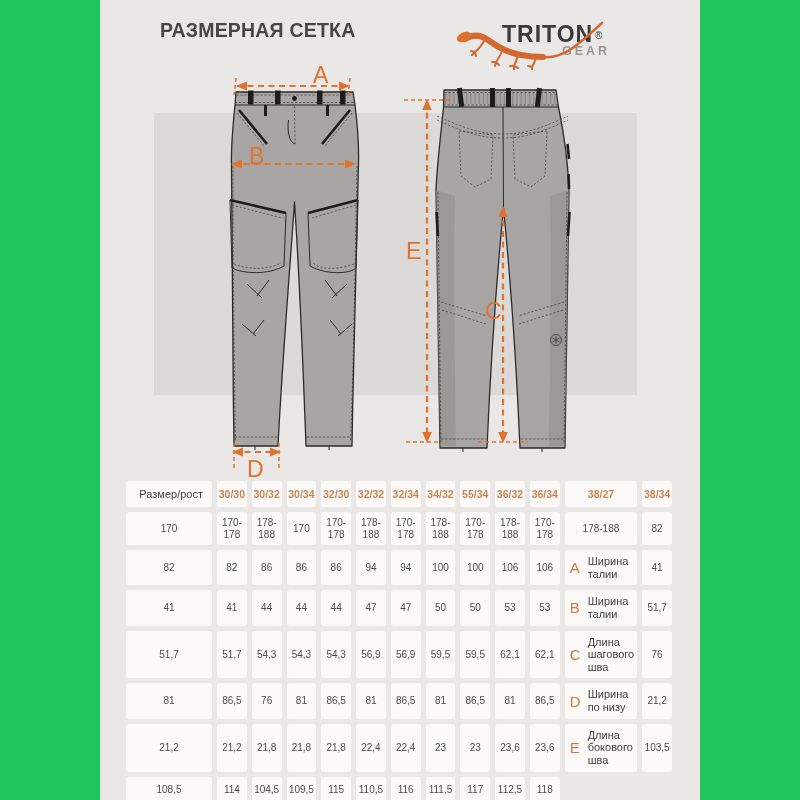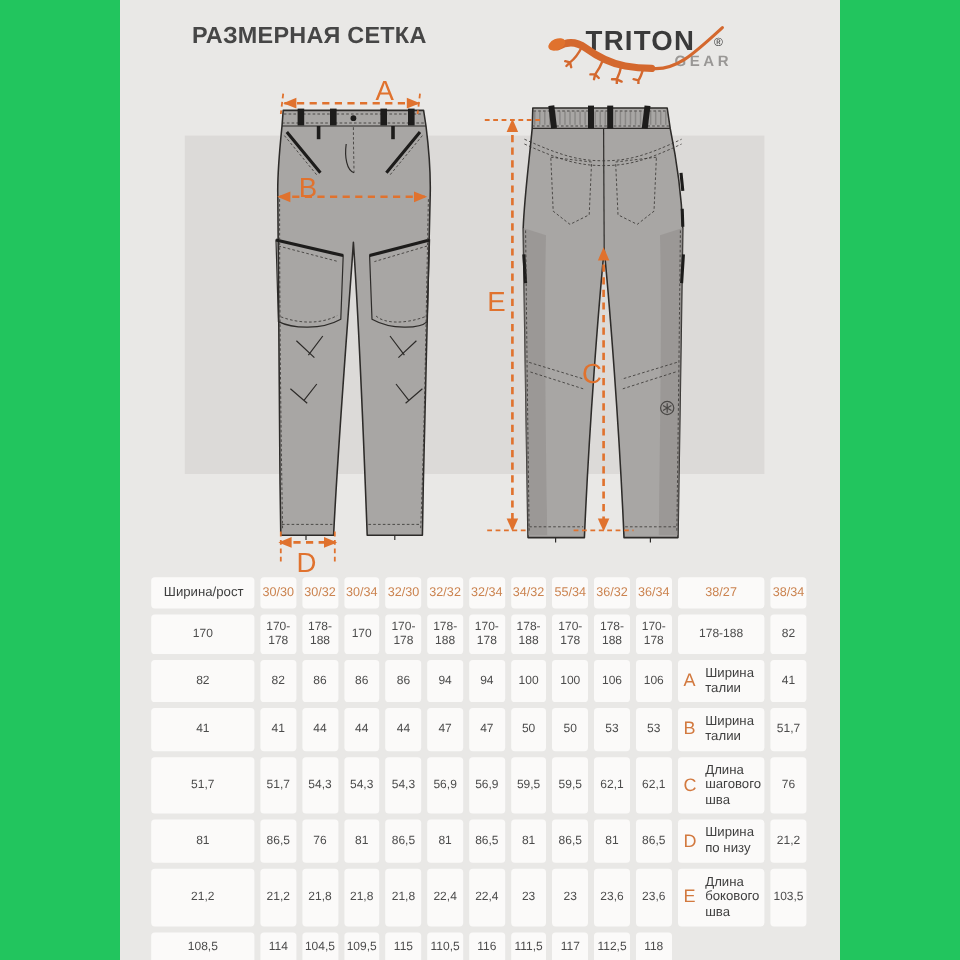--- a/index.html
+++ b/index.html
@@ -2,21 +2,21 @@
 <html><head>
 <meta charset="utf-8">
 <style>
   html,body{margin:0;padding:0;}
   body{background:#ffffff;font-family:"Liberation Sans",sans-serif;}
   .page{position:relative;width:800px;height:800px;background:#22c55e;overflow:hidden;}
   .card{position:absolute;left:100px;top:0;width:600px;height:800px;background:#e9e8e6;}
   .title{position:absolute;left:60px;top:20px;font-size:19.5px;font-weight:700;color:#464646;line-height:1.12;letter-spacing:.2px;}
   
   .logo{position:absolute;left:355px;top:10px;width:185px;height:62px;}
-  .brand{position:absolute;left:33px;top:11px;font-size:23px;font-weight:800;color:#3a3a3a;letter-spacing:1px;}
+  .brand{position:absolute;left:47px;top:11px;font-size:23px;font-weight:800;color:#3a3a3a;letter-spacing:1px;}
   .reg{position:absolute;left:140px;top:20px;font-size:10px;color:#3a3a3a;}
   .gear{position:absolute;left:107px;top:34px;font-size:12.5px;font-weight:700;color:#999795;letter-spacing:3px;}
   .lizard{position:absolute;left:0px;top:8px;width:175px;height:52px;pointer-events:none;}
   
   .panel{position:absolute;left:54px;top:113px;width:483px;height:282px;background:#dcdad8;}
   .pants{position:absolute;width:150px;height:372px;top:84px;}
   .pants.front{left:122px;}
   .pants.back{left:328px;}
   .arrows{position:absolute;left:0;top:0;width:600px;height:800px;pointer-events:none;}
   .dim-label{position:absolute;color:#e0722e;font-size:23px;font-weight:500;}
@@ -29,21 +29,21 @@
   .dk{fill:#1d1c1b;stroke:none;}
   .dim{fill:none;stroke:#e0722e;stroke-width:2.2;stroke-dasharray:6 4.5;}
   .dimtick{fill:none;stroke:#e0722e;stroke-width:1.5;stroke-dasharray:4 3;}
   .head{fill:#e0722e;stroke:none;}
   
   .size-table{position:absolute;left:26px;top:481px;width:546px;display:grid;grid-template-columns:86px repeat(12,1fr);gap:5px;}
   .cell{background:#fbfaf9;border-radius:3px;display:flex;align-items:center;justify-content:center;
         font-size:10px;color:#4c4c4c;padding:5px 1px;min-height:16px;line-height:1.15;text-align:center;}
   .label-cell{justify-content:flex-start;text-align:left;color:#3f3f3f;font-size:11px;padding-left:5px;padding-right:3px;}
   .header-label{justify-content:flex-end;padding-right:9px;}
-  .size-cell{color:#cb834f;font-weight:400;font-size:10.5px;}
+  .size-cell{color:#cb834f;font-weight:700;font-size:10.5px;}
   .letter{color:#d2793f;font-size:15px;margin-right:5px;min-width:13px;font-weight:400;}
   .rlabel.noletter{margin-left:18px;}
   .footnote{position:absolute;left:55px;top:736px;font-size:15px;font-weight:700;color:#3a3a3a;letter-spacing:.3px;}
 </style>
 </head>
 <body>
 
 <div class="page">
   <div class="card">
 
@@ -151,21 +151,21 @@
       <polygon class="head" points="403,443 398.2,432 407.8,432"></polygon>
     </svg>
 
     <span class="dim-label" style="left:213px;top:62px;">A</span>
     <span class="dim-label" style="left:149px;top:143px;">B</span>
     <span class="dim-label" style="left:385px;top:298px;">C</span>
     <span class="dim-label" style="left:147px;top:456px;">D</span>
     <span class="dim-label" style="left:306px;top:238px;">E</span>
 
     <div class="size-table">
-        <div class="cell label-cell header-label">Ширина/рост</div>
+        <div class="cell label-cell header-label">Размер/рост</div>
         <div class="cell size-cell">30/30</div>
         <div class="cell size-cell">30/32</div>
         <div class="cell size-cell">30/34</div>
         <div class="cell size-cell">32/30</div>
         <div class="cell size-cell">32/32</div>
         <div class="cell size-cell">32/34</div>
         <div class="cell size-cell">34/32</div>
         <div class="cell size-cell">55/34</div>
         <div class="cell size-cell">36/32</div>
         <div class="cell size-cell">36/34</div>

